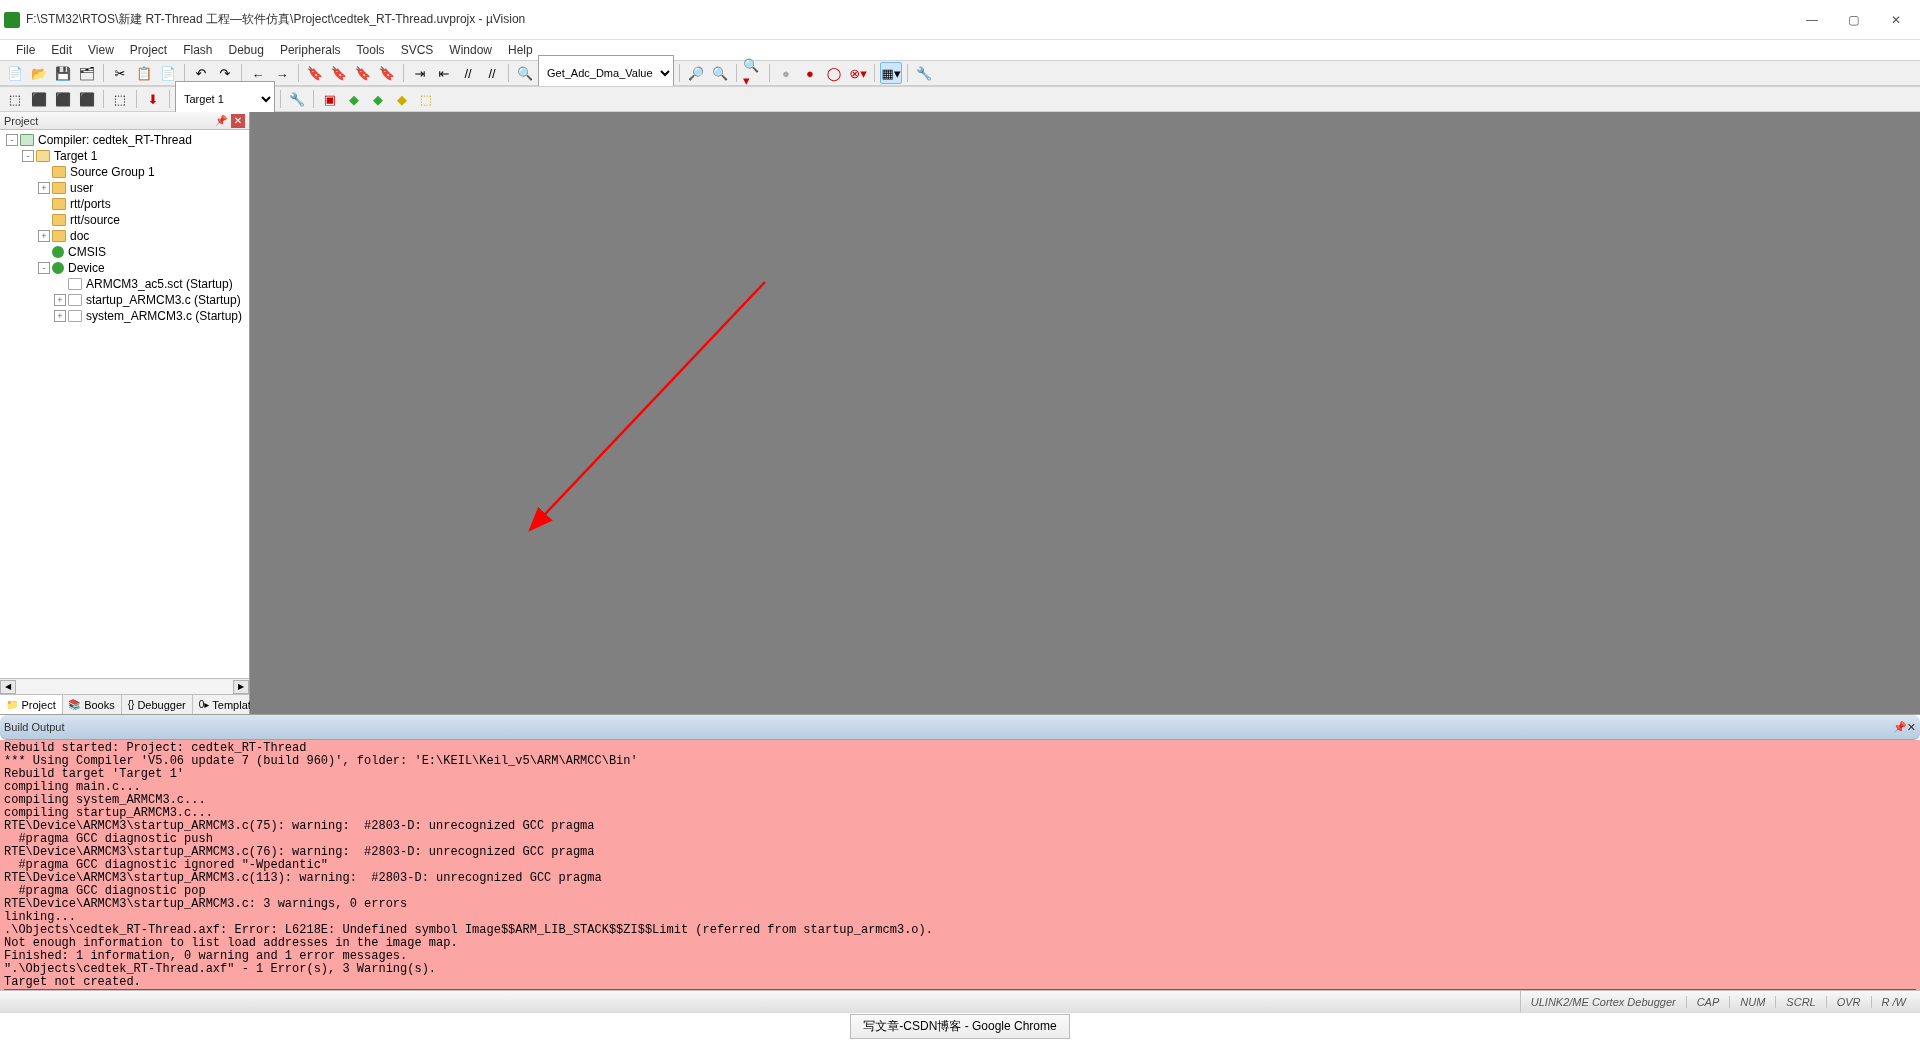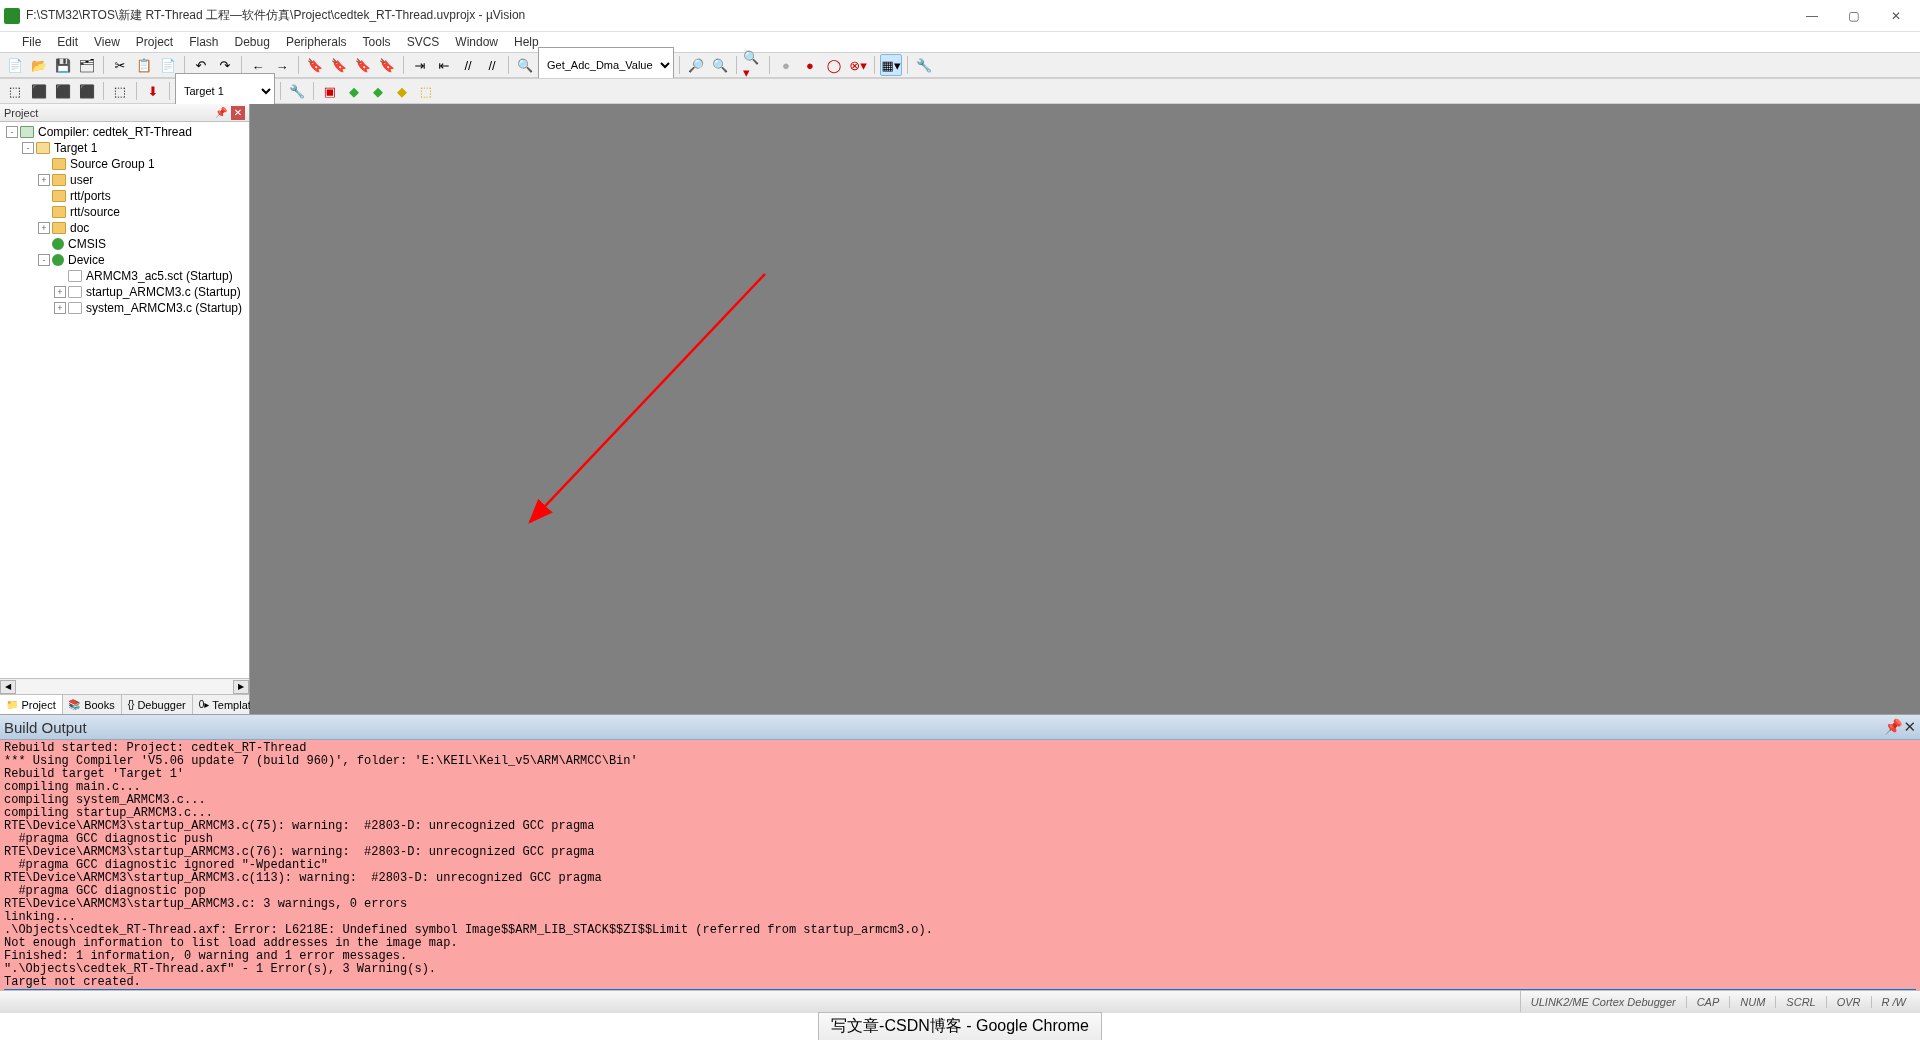--- a/index.html
+++ b/index.html
@@ -1,27 +1,27 @@
 <!DOCTYPE html>
 <html><head>
 <meta charset="utf-8">
 <style>
 * { margin: 0; padding: 0; box-sizing: border-box; font-family: "Segoe UI", Tahoma, sans-serif; }
 html, body { width: 100%; height: 100%; background: #fff; overflow: hidden; font-size: 12px; }
 .app { display: flex; flex-direction: column; height: 100vh; }
 
 
-.titlebar { display: flex; align-items: center; height: 32px; background: #fff; border-bottom: 1px solid #e0e0e0; padding: 2px 4px; }
+.titlebar { display: flex; align-items: center; height: 40px; background: #fff; border-bottom: 1px solid #e0e0e0; padding: 2px 4px; }
 .titlebar .app-icon { width: 16px; height: 16px; background: #2a8a2a; margin-right: 6px; border-radius: 2px; }
 .titlebar .title { flex: 1; color: #333; font-size: 12px; }
 .titlebar .win-controls { display: flex; gap: 2px; }
 .titlebar .win-controls div { width: 40px; height: 24px; display: flex; align-items: center; justify-content: center; color: #555; cursor: pointer; }
 
 
-.menubar { display: flex; align-items: center; height: 20px; background: #fff; padding: 0 14px; font-size: 12px; color: #333; }
+.menubar { display: flex; align-items: center; height: 20px; background: #fff; padding: 0 8px; font-size: 12px; color: #333; }
 .menubar span { padding: 2px 8px; cursor: pointer; }
 
 
 .toolbar { display: flex; align-items: center; height: 26px; background: #f0f0f0; border-top: 1px solid #d0d0d0; border-bottom: 1px solid #d0d0d0; padding: 0 4px; gap: 2px; }
 .toolbar .btn { width: 22px; height: 22px; display: flex; align-items: center; justify-content: center; cursor: pointer; border: 1px solid transparent; border-radius: 2px; font-size: 13px; }
 .toolbar .sep { width: 1px; height: 18px; background: #c0c0c0; margin: 0 3px; }
 .toolbar .combo { height: 36px; font-size: 11px; border: 1px solid #a0a0a0; background: #fff; padding: 0 4px; min-width: 100px; }
 
 
 .main { flex: 1; display: flex; min-height: 0; }
@@ -52,33 +52,33 @@
 .panel-tabs .tab.active { background: #fff; font-weight: normal; }
 .panel-tabs .tab .ticon { font-size: 10px; }
 
 .editor { flex: 1; background: #808080; position: relative; }
 
 
 .arrow-svg { position: absolute; top: 0; left: 0; pointer-events: none; }
 
 
 .build-output { display: flex; flex-direction: column; border-top: 1px solid #a0a0a0; }
-.build-header { display: flex; align-items: center; height: 18px; background: linear-gradient(#d8e4f2, #b8cce0); border-bottom: 1px solid #8aa8c8; padding: 12px 4px; font-size: 15px; color: #333; }
+.build-header { display: flex; align-items: center; height: 18px; background: linear-gradient(#d8e4f2, #b8cce0); border-bottom: 1px solid #8aa8c8; padding: 12px 4px; font-size: 11px; color: #333; border-radius: 7px; }
 .build-header .spacer { flex: 1; }
 .build-text { height: 250px; overflow: auto; font-family: "Courier New", monospace; font-size: 12px; line-height: 13px; padding: 2px 4px; background: #fca5a5; white-space: pre; color: #000; }
 .build-text .elapsed { background: #0078d7; color: #fff; padding: 0; display: block; }
 
 
 .statusbar { display: flex; align-items: center; height: 22px; background: linear-gradient(#f8f8f8, #e0e0e0); border-top: 1px solid #c0c0c0; font-size: 11px; color: #555; padding: 0 4px; }
 .statusbar .spacer { flex: 1; }
 .statusbar .cell { padding: 0 10px; border-left: 1px solid #c0c0c0; height: 100%; display: flex; align-items: center; font-style: italic; }
 
 
 .taskbar { display: flex; height: 28px; background: #fff; border-top: 1px solid #ddd; align-items: center; justify-content: center; }
-.taskbar .task { border: 1px solid #bbb; padding: 3px 12px; font-size: 16px; background: linear-gradient(#fafafa,#ececec); }
+.taskbar .task { border: 1px solid #bbb; padding: 3px 12px; font-size: 12px; background: linear-gradient(#fafafa,#ececec); }
 </style>
 </head>
 <body>
 
 <div class="app">
 
   <div class="titlebar">
     <div class="app-icon"></div>
     <div class="title">F:\STM32\RTOS\新建 RT-Thread 工程—软件仿真\Project\cedtek_RT-Thread.uvprojx - µVision</div>
     <div class="win-controls">

